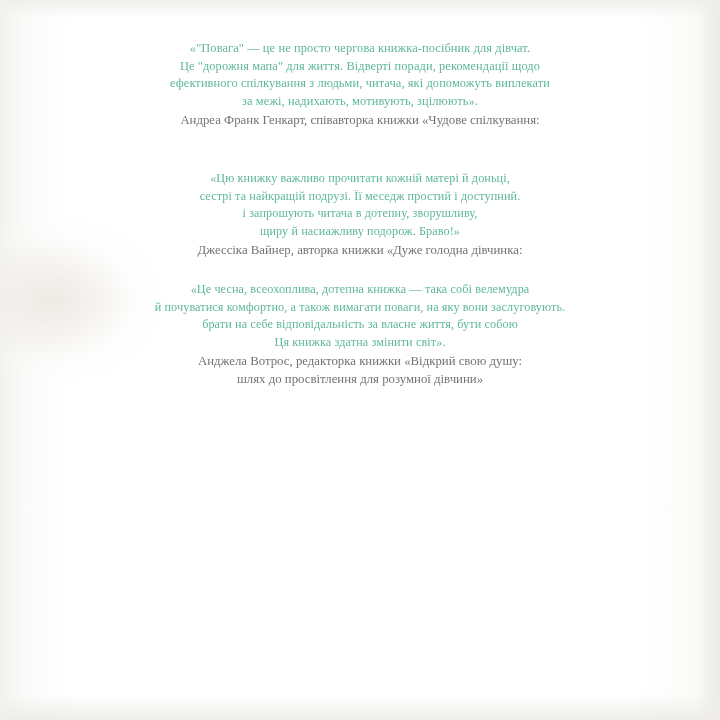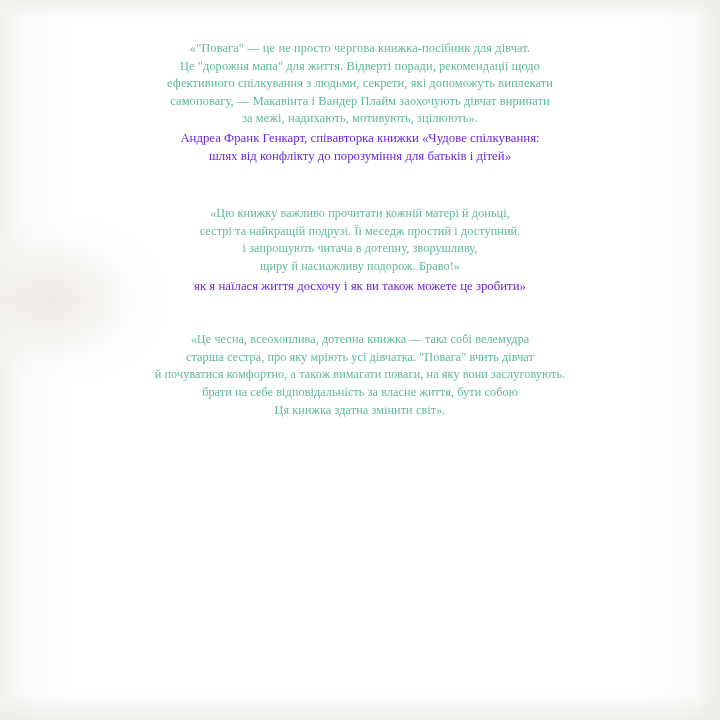--- a/index.html
+++ b/index.html
@@ -64,38 +64,38 @@
 
   .quote-text {
     color: #5fb79a;
     font-size: 12.4px;
     line-height: 17.6px;
     text-align: center;
     letter-spacing: 0.1px;
   }
 
   .attribution {
-    color: #6d28d9;
+    color: #737373;
     font-size: 12.8px;
     line-height: 17.6px;
     text-align: center;
     margin-top: 2px;
   }
 
   .attribution .attr-line {
     display: block;
   }
 
   .quote-text .q-line {
     display: block;
   }
 
   
   #quote-block-0 { margin-bottom: 40px; }
-  #quote-block-1 { margin-bottom: 36px; }
+  #quote-block-1 { margin-bottom: 21px; }
   #quote-block-2 { margin-bottom: 16px; }
 
   #quote-block-1 .quote-text,
   #quote-block-2 .quote-text {
     font-size: 12.2px;
   }
 </style>
 </head>
 <body>
 
@@ -104,46 +104,47 @@
   <div id="edge-top"></div>
   <div id="edge-right"></div>
   <div id="edge-bottom"></div>
 
   <div id="content">
 
     <div class="quote-block" id="quote-block-0">
       <div class="quote-text">
         <span class="q-line">«"Повага" — це не просто чергова книжка-посібник для дівчат.</span>
         <span class="q-line">Це "дорожня мапа" для життя. Відверті поради, рекомендації щодо</span>
-        <span class="q-line">ефективного спілкування з людьми, секрети, які допоможуть виплекати</span>
-        <span class="q-line">самоповагу, — Макавінта і Вандер Плайм заохочують дівчат виринати</span>
+        <span class="q-line">ефективного спілкування з людьми, читача, які допоможуть виплекати</span>
         <span class="q-line">за межі, надихають, мотивують, зцілюють».</span>
       </div>
       <div class="attribution">
         <span class="attr-line">Андреа Франк Генкарт, співавторка книжки «Чудове спілкування:</span>
-        <span class="attr-line">шлях від конфлікту до порозуміння для батьків і дітей»</span>
       </div>
     </div>
 
     <div class="quote-block" id="quote-block-1">
       <div class="quote-text">
         <span class="q-line">«Цю книжку важливо прочитати кожній матері й доньці,</span>
         <span class="q-line">сестрі та найкращій подрузі. Її меседж простий і доступний.</span>
         <span class="q-line">і запрошують читача в дотепну, зворушливу,</span>
         <span class="q-line">щиру й насиажливу подорож. Браво!»</span>
       </div>
       <div class="attribution">
-        <span class="attr-line">як я наїлася життя досхочу і як ви також можете це зробити»</span>
+        <span class="attr-line">Джессіка Вайнер, авторка книжки «Дуже голодна дівчинка:</span>
       </div>
     </div>
 
     <div class="quote-block" id="quote-block-2">
       <div class="quote-text">
         <span class="q-line">«Це чесна, всеохоплива, дотепна книжка — така собі велемудра</span>
-        <span class="q-line">старша сестра, про яку мріють усі дівчатка. "Повага" вчить дівчат</span>
         <span class="q-line">й почуватися комфортно, а також вимагати поваги, на яку вони заслуговують.</span>
         <span class="q-line">брати на себе відповідальність за власне життя, бути собою</span>
         <span class="q-line">Ця книжка здатна змінити світ».</span>
+      </div>
+      <div class="attribution">
+        <span class="attr-line">Анджела Вотрос, редакторка книжки «Відкрий свою душу:</span>
+        <span class="attr-line">шлях до просвітлення для розумної дівчини»</span>
       </div>
     </div>
 
   </div>
 </div>
 
 </body></html>

